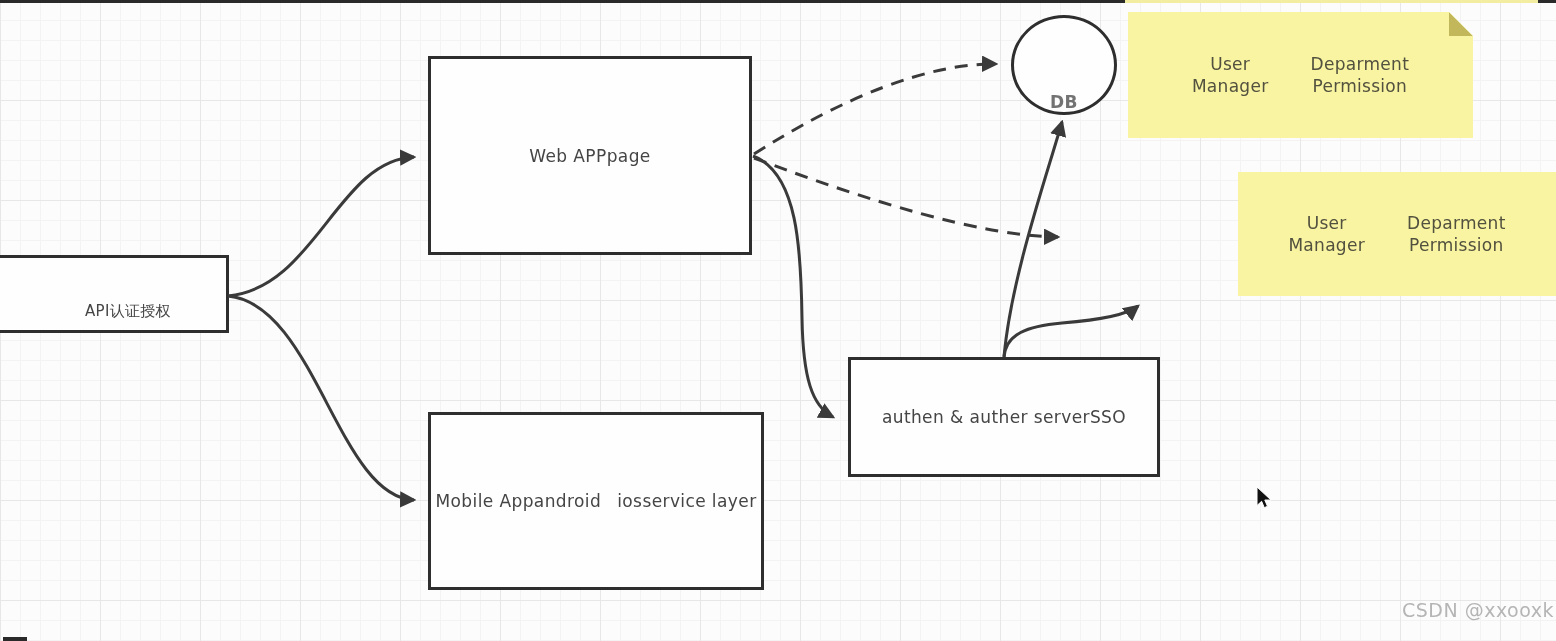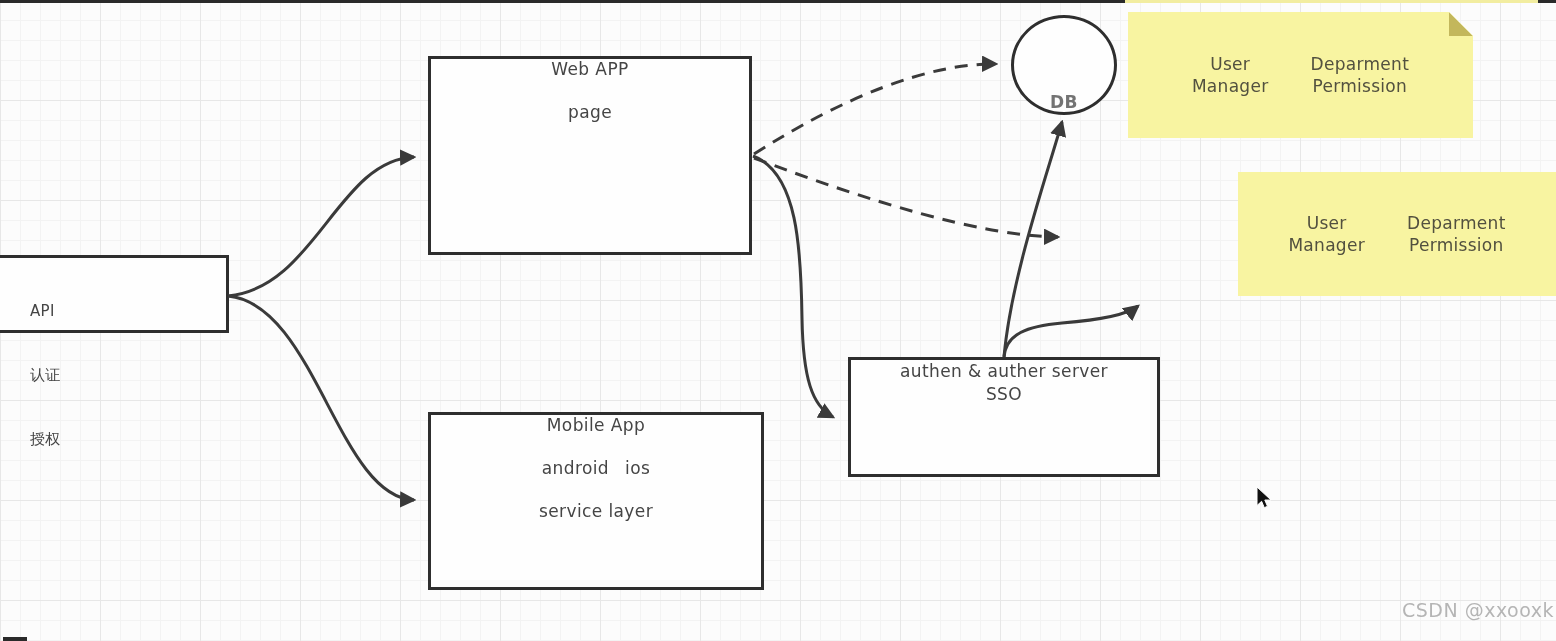--- a/index.html
+++ b/index.html
@@ -14,21 +14,21 @@
       linear-gradient(90deg,#f3f3f3 1px, transparent 1px);
     background-size:100px 100px,100px 100px,20px 20px,20px 20px;
   }
   .topstrip{position:absolute;left:0;top:0;width:1125px;height:3px;background:#2a2a2a;}
   .topstrip-right{position:absolute;left:1538px;top:0;width:18px;height:3px;background:#2a2a2a;}
   .topstrip-mid{position:absolute;left:1125px;top:0;width:413px;height:3px;background:#f2eda0;}
   .botmark{position:absolute;left:3px;top:637px;width:24px;height:4px;background:#2a2a2a;}
 
   .node{
     position:absolute;background:#fefefe;border:3px solid #2e2e2e;
-    display:flex;flex-direction:column;align-items:center;justify-content:flex-start;
+    display:flex;align-items:center;justify-content:center;
     color:#454545;box-sizing:border-box;
   }
   .node .ln{font-size:17px;letter-spacing:.4px;white-space:nowrap;}
 
   .box-api{left:-3px;top:255px;width:232px;height:78px;align-items:flex-start;padding-left:30px;}
   .box-api .ln{font-size:15px;line-height:22px;letter-spacing:.3px;margin-top:42px;}
 
   .box-web{left:428px;top:56px;width:324px;height:199px;row-gap:23px;}
   .box-mobile{left:428px;top:412px;width:336px;height:178px;row-gap:23px;}
   .box-sso{left:848px;top:357px;width:312px;height:120px;}

